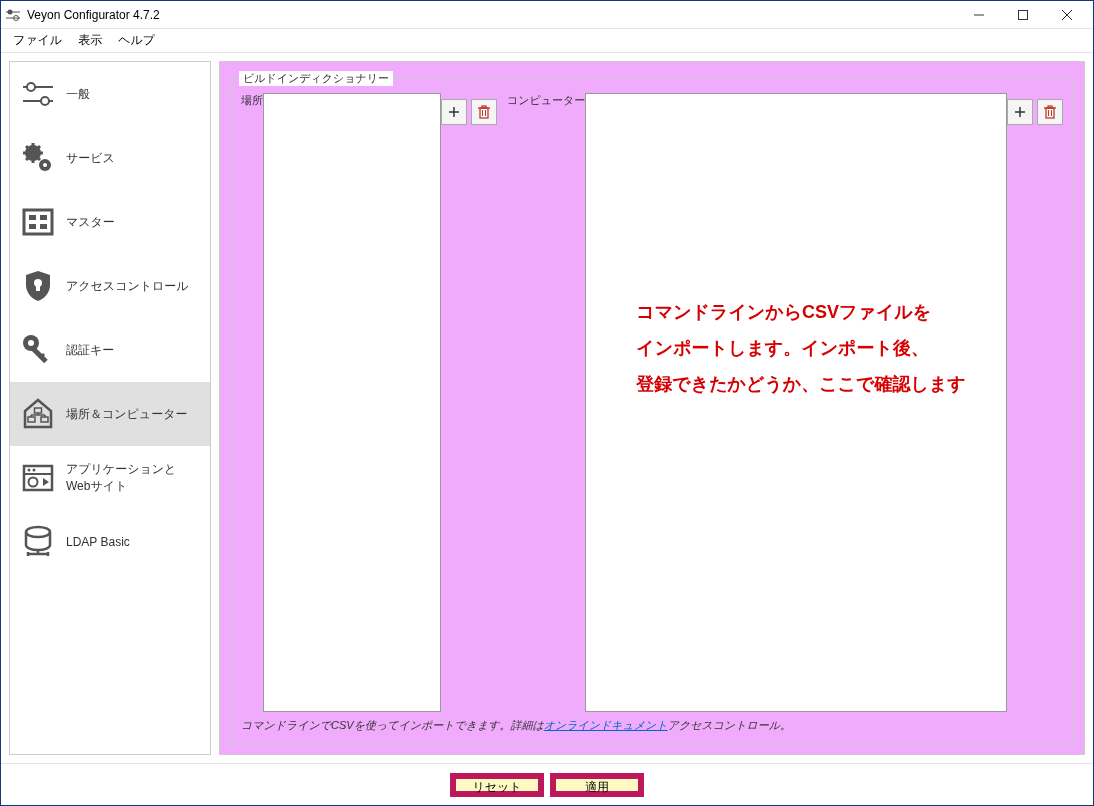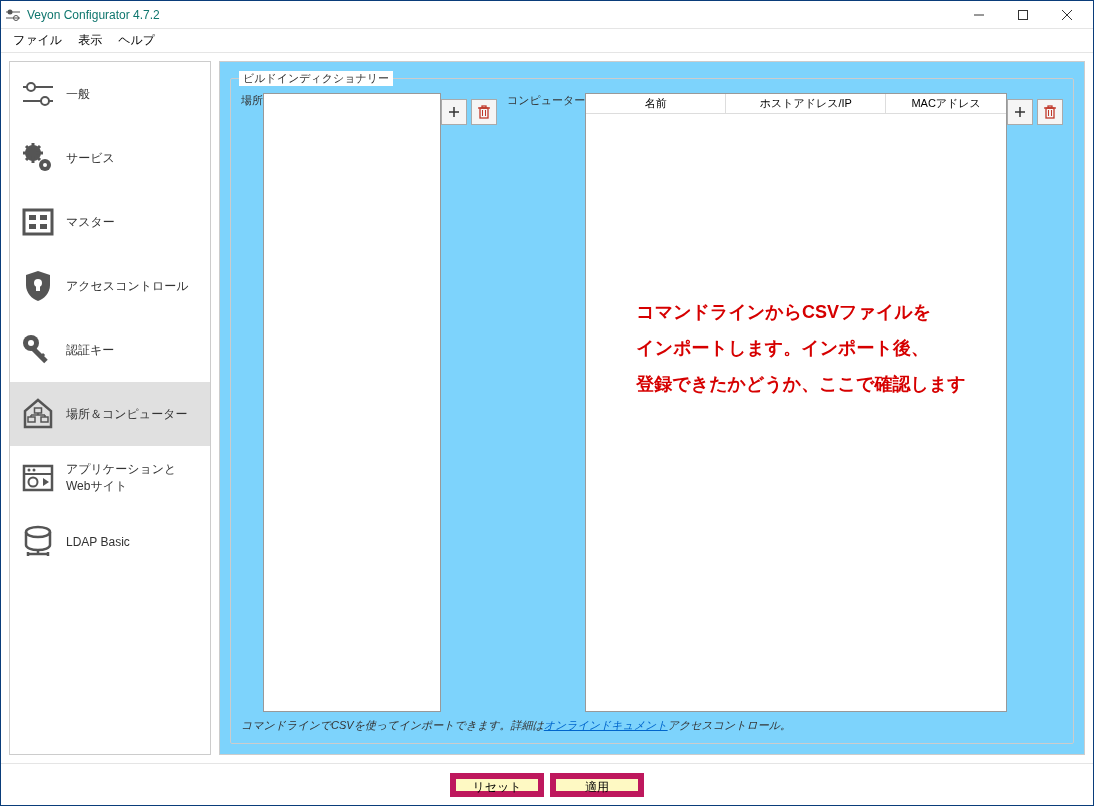--- a/index.html
+++ b/index.html
@@ -1,35 +1,35 @@
 <!DOCTYPE html>
 <html><head>
   <meta charset="utf-8">
   <style>
     * { box-sizing: border-box; margin: 0; padding: 0; }
     body { font-family: "Yu Gothic UI", "Meiryo", sans-serif; font-size: 12px; background: #fff; width: 1094px; height: 806px; border: 1px solid #0a3d7a; overflow: hidden; position: relative; }
     
     .titlebar { height: 28px; background: #fff; display: flex; align-items: center; padding: 0 4px; border-bottom: 1px solid #e5e5e5; }
     .titlebar-icon { width: 16px; height: 16px; margin-right: 6px; display: flex; align-items: center; justify-content: center; }
-    .titlebar-title { flex: 1; font-size: 12px; color: #0f766e; }
+    .titlebar-title { flex: 1; font-size: 12px; color: #000000; }
     .window-controls { display: flex; gap: 0; height: 100%; }
     .window-btn { width: 44px; height: 28px; display: flex; align-items: center; justify-content: center; cursor: pointer; }
     
     .menubar { height: 24px; display: flex; align-items: center; padding: 0 4px; border-bottom: 1px solid #e5e5e5; }
     .menubar-item { padding: 2px 8px; cursor: pointer; font-size: 12px; }
     
     .main-area { display: flex; height: calc(100% - 28px - 24px - 42px); padding: 8px; gap: 8px; }
     
     .sidebar { width: 202px; border: 1px solid #ccc; background: #fff; display: flex; flex-direction: column; }
     .sidebar-item { display: flex; align-items: center; padding: 14px 10px; cursor: pointer; gap: 10px; }
     .sidebar-item.selected { background: #e0e0e0; }
     .sidebar-icon { width: 36px; height: 36px; display: flex; align-items: center; justify-content: center; flex-shrink: 0; }
     .sidebar-label { font-size: 12px; color: #333; }
     
-    .content { flex: 1; border: 1px solid #ccc; background: #7dd3fc; padding: 10px; position: relative; display: flex; flex-direction: column; }
+    .content { flex: 1; border: 1px solid #ccc; background: #f0abfc; padding: 10px; position: relative; display: flex; flex-direction: column; }
     
     .groupbox { flex: 1; border: 1px solid #ccc; border-radius: 2px; position: relative; margin-top: 6px; padding: 14px 10px 10px 10px; display: flex; flex-direction: column; }
     .groupbox-title { position: absolute; top: -8px; left: 8px; background: #fff; padding: 0 4px; font-size: 11px; color: #333; }
     
     .panels { display: flex; gap: 10px; flex: 1; }
     .panel { display: flex; flex-direction: row; }
     .panel-left { width: 256px; }
     .panel-right { flex: 1; }
     .panel-label { font-size: 11px; margin-bottom: 2px; color: #333; }
     .list-box { flex: 1; border: 1px solid #999; background: #fff; min-height: 400px; }
@@ -237,25 +237,20 @@
                   <line x1="4.5" y1="5" x2="4.5" y2="11" stroke="#c0392b"></line>
                   <line x1="7.5" y1="5" x2="7.5" y2="11" stroke="#c0392b"></line>
                 </svg>
             </div>
           </div>
         </div>
 
         <div class="panel panel-right">
           <div class="panel-label">コンピューター</div>
           <div class="table-box">
-            <div class="table-header">
-              <div class="table-header-cell th-name">名前</div>
-              <div class="table-header-cell th-host">ホストアドレス/IP</div>
-              <div class="table-header-cell th-mac">MACアドレス</div>
-            </div>
             <div class="overlay-note" id="overlay-note">
                 <div>コマンドラインからCSVファイルを</div>
                 <div>インポートします。インポート後、</div>
                 <div>登録できたかどうか、ここで確認します</div>
               </div>
           </div>
           <div class="panel-buttons">
             <div class="icon-btn">
               <svg width="12" height="12" viewBox="0 0 12 12">
                   <line x1="6" y1="1" x2="6" y2="11" stroke="#333" stroke-width="1.5"></line>

